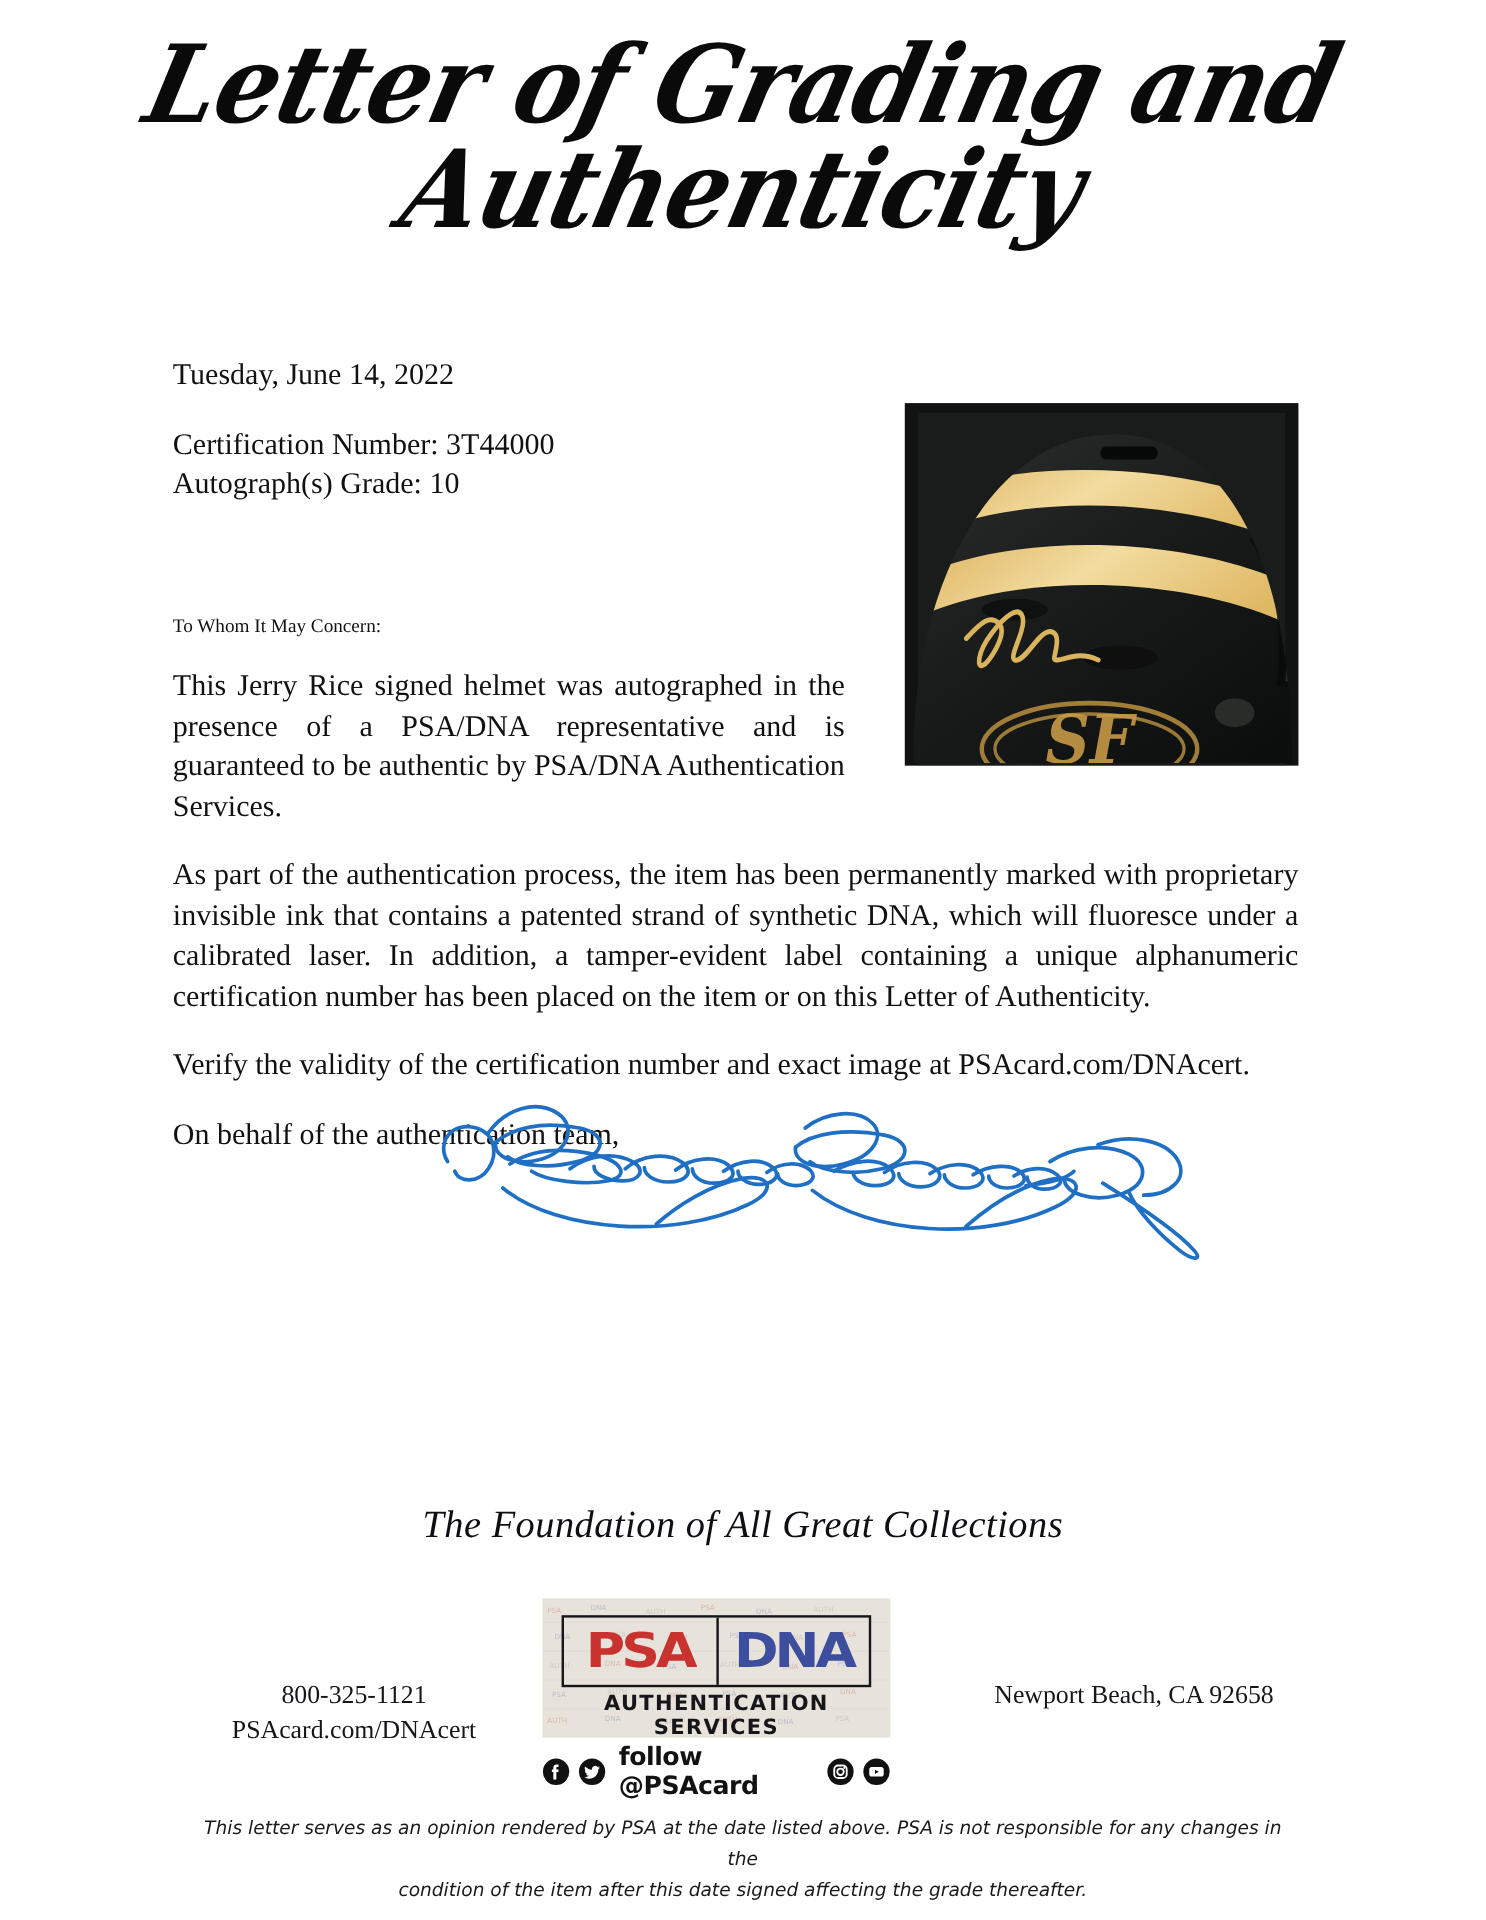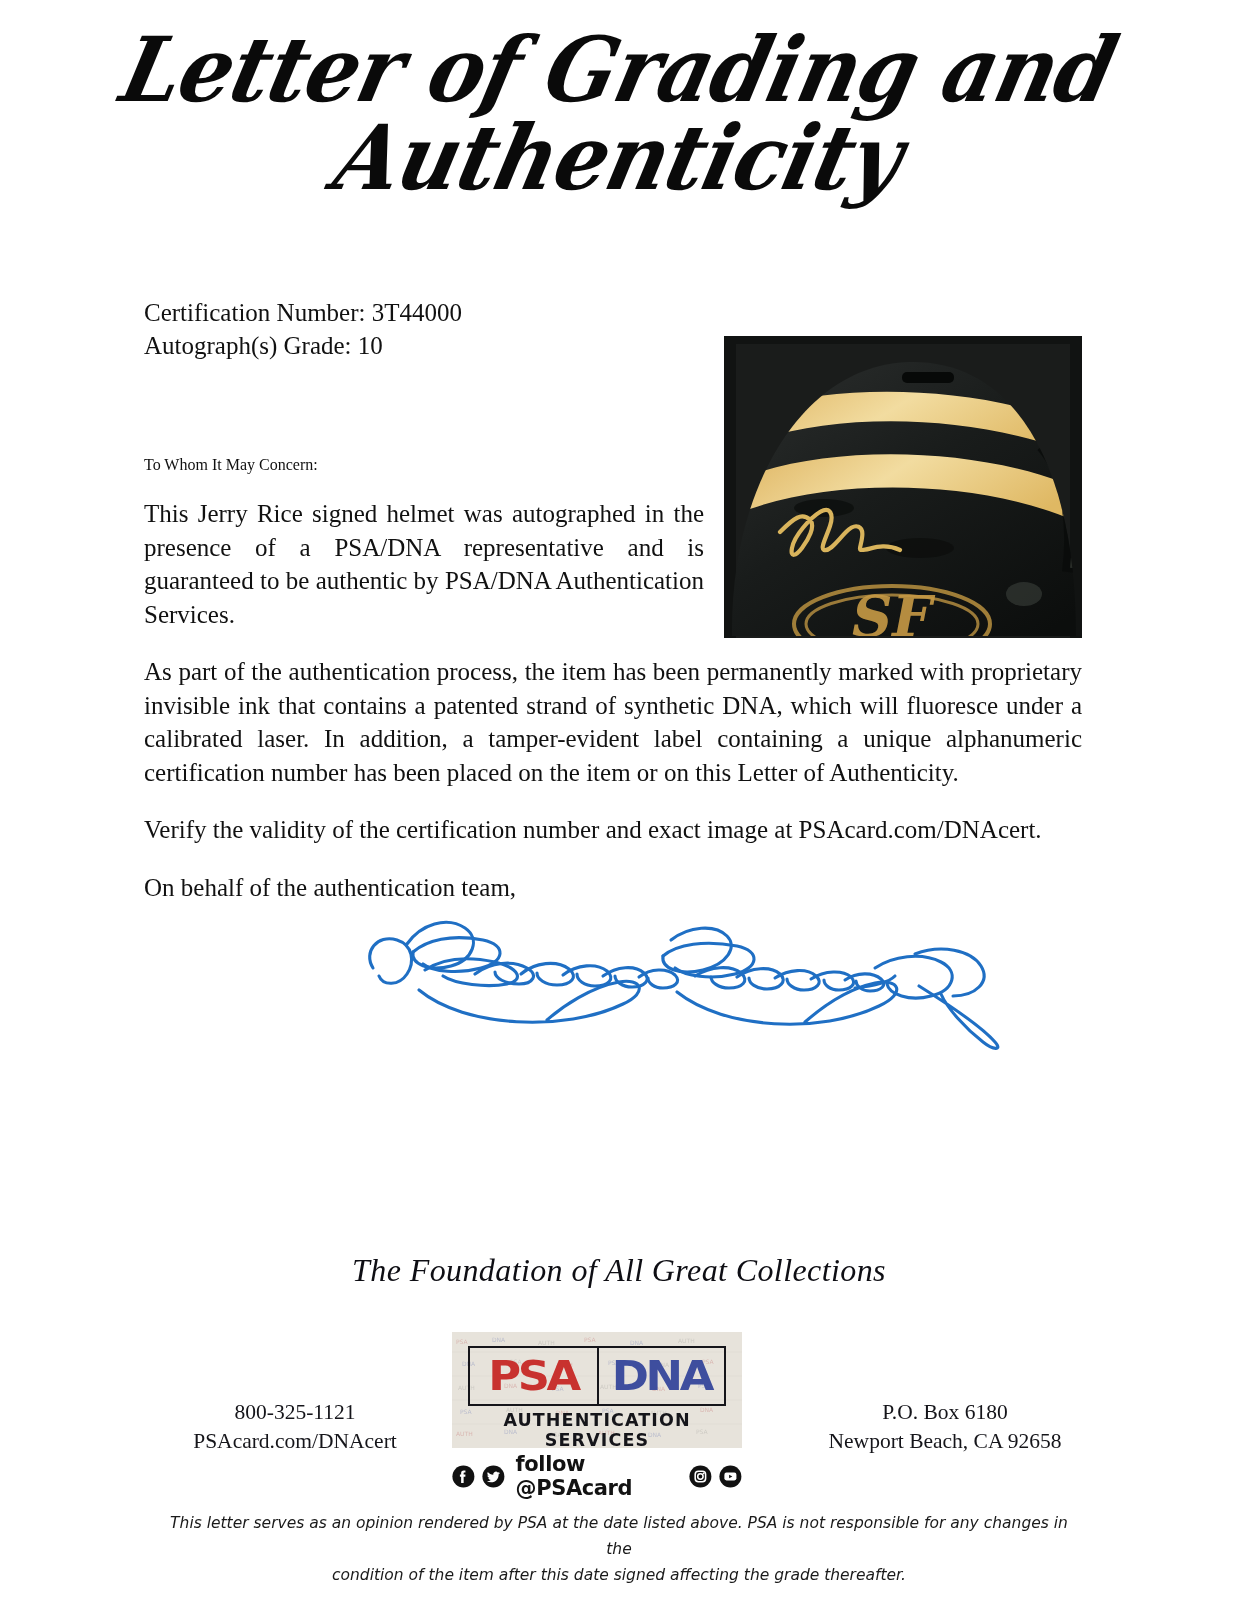--- a/index.html
+++ b/index.html
@@ -62,21 +62,21 @@
     line-height: 33px;
   }
   .meta-grade {
     font-size: 25px;
     line-height: 33px;
   }
 
   
   .photo-wrap {
     float: right;
-    width: 358px;
+    width: 328px;
     height: 302px;
     margin: 40px 0 14px 10px;
     position: relative;
     overflow: hidden;
     background: #12120f;
   }
   .helmet-svg { display: block; width: 100%; height: 100%; }
 
   .salutation {
     font-size: 16px;
@@ -279,20 +279,21 @@
 
         <path d="M318 110 C344 140 350 190 344 236" fill="none" stroke="#0a0c0b" stroke-width="12" opacity="0.9"></path>
         <path d="M330 128 C350 160 352 200 348 232" fill="none" stroke="#31352f" stroke-width="4" opacity="0.8"></path>
 
         <ellipse cx="300" cy="60" rx="16" ry="8" fill="#5b605a" opacity="0.5" transform="rotate(-25 300 60)"></ellipse>
         <ellipse cx="300" cy="258" rx="18" ry="12" fill="#4a4f49" opacity="0.45"></ellipse>
       </g>
     </svg>
   </div>
 
+  <div class="meta-date">Tuesday, June 14, 2022</div>
   <div class="meta-cert">Certification Number: 3T44000</div>
   <div class="meta-grade">Autograph(s) Grade: 10</div>
 
   <div class="salutation">To Whom It May Concern:</div>
 
   <p class="para para-narrow">This Jerry Rice signed helmet was autographed in the presence of a PSA/DNA representative and is guaranteed to be authentic by PSA/DNA Authentication Services.</p>
 
   <p class="para para-wide">As part of the authentication process, the item has been permanently marked with proprietary invisible ink that contains a patented strand of synthetic DNA, which will fluoresce under a calibrated laser. In addition, a tamper-evident label containing a unique alphanumeric certification number has been placed on the item or on this Letter of Authenticity.</p>
 
   <p class="para para-wide para-line">Verify the validity of the certification number and exact image at PSAcard.com/DNAcert.</p>
@@ -414,20 +415,19 @@
     </svg>
   </div>
 </div>
 
 <div class="contact contact-left">
   <div>800-325-1121</div>
   <div>PSAcard.com/DNAcert</div>
 </div>
 
 <div class="contact contact-right">
-  <div>P.O. Box 6180</div>
   <div>Newport Beach, CA 92658</div>
 </div>
 
 <div class="disclaimer">
   <div>This letter serves as an opinion rendered by PSA at the date listed above.  PSA is not responsible for any changes in the</div>
   <div>condition of the item after this date signed affecting the grade thereafter.</div>
 </div>
 
 </body></html>

